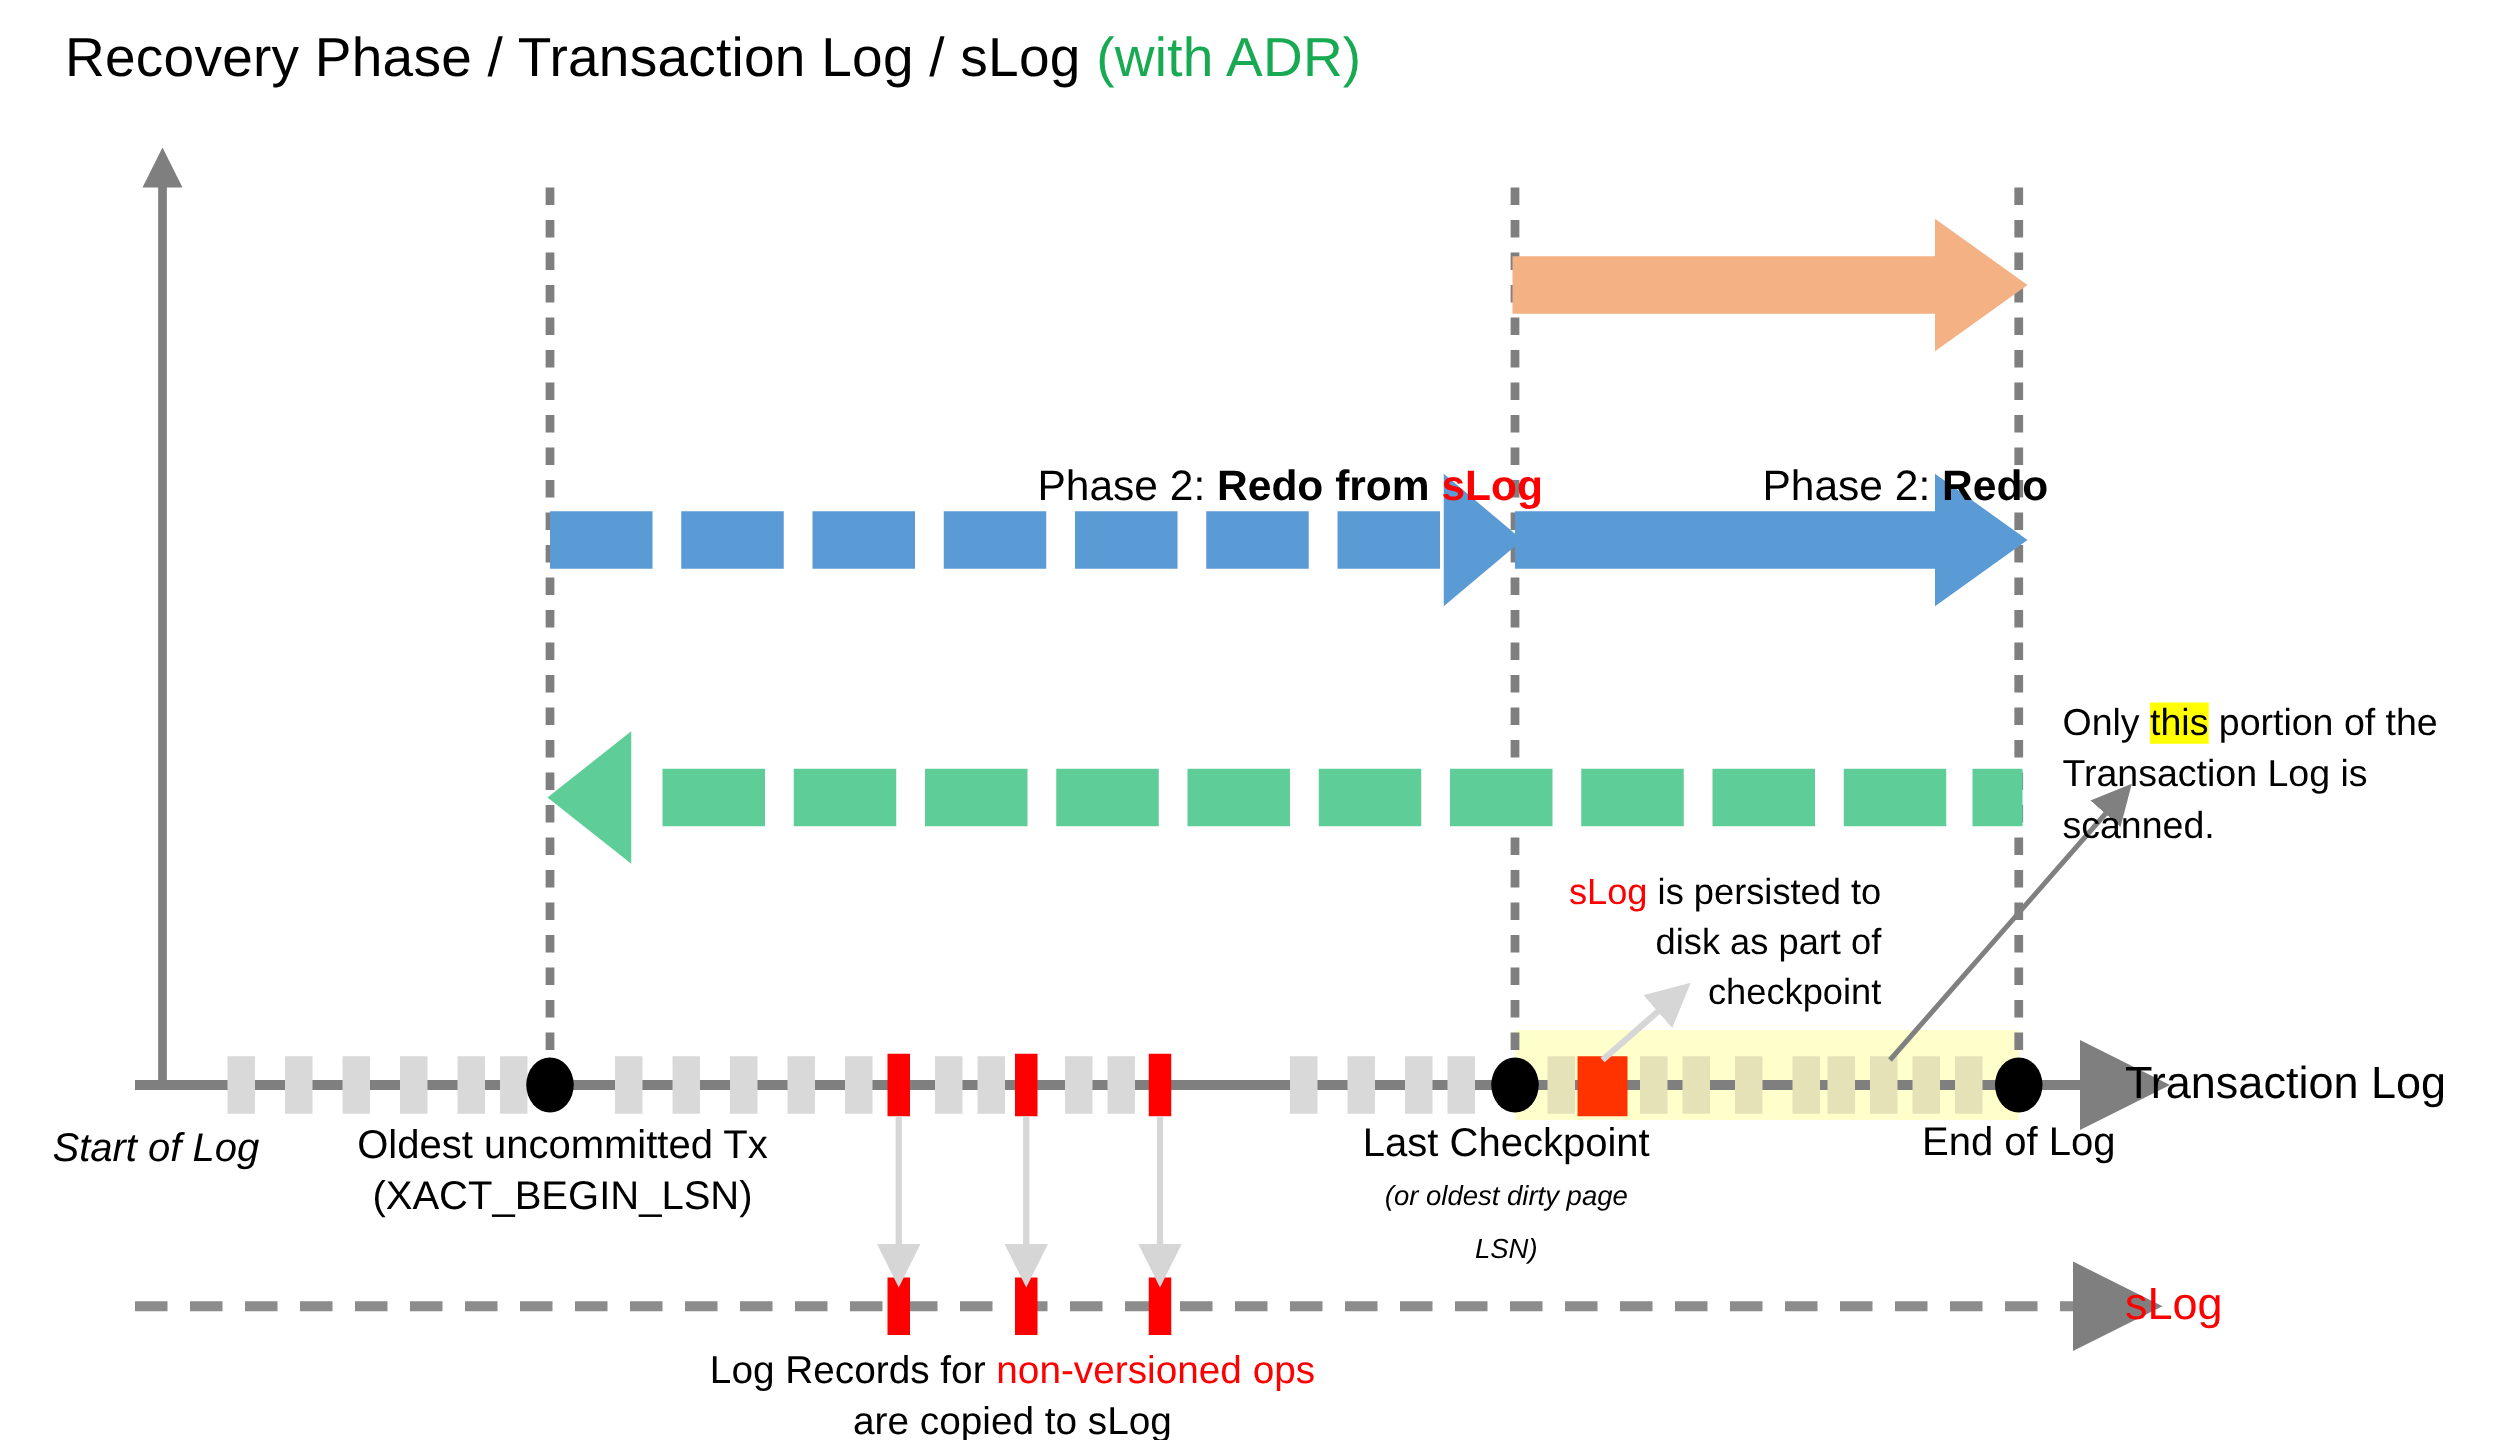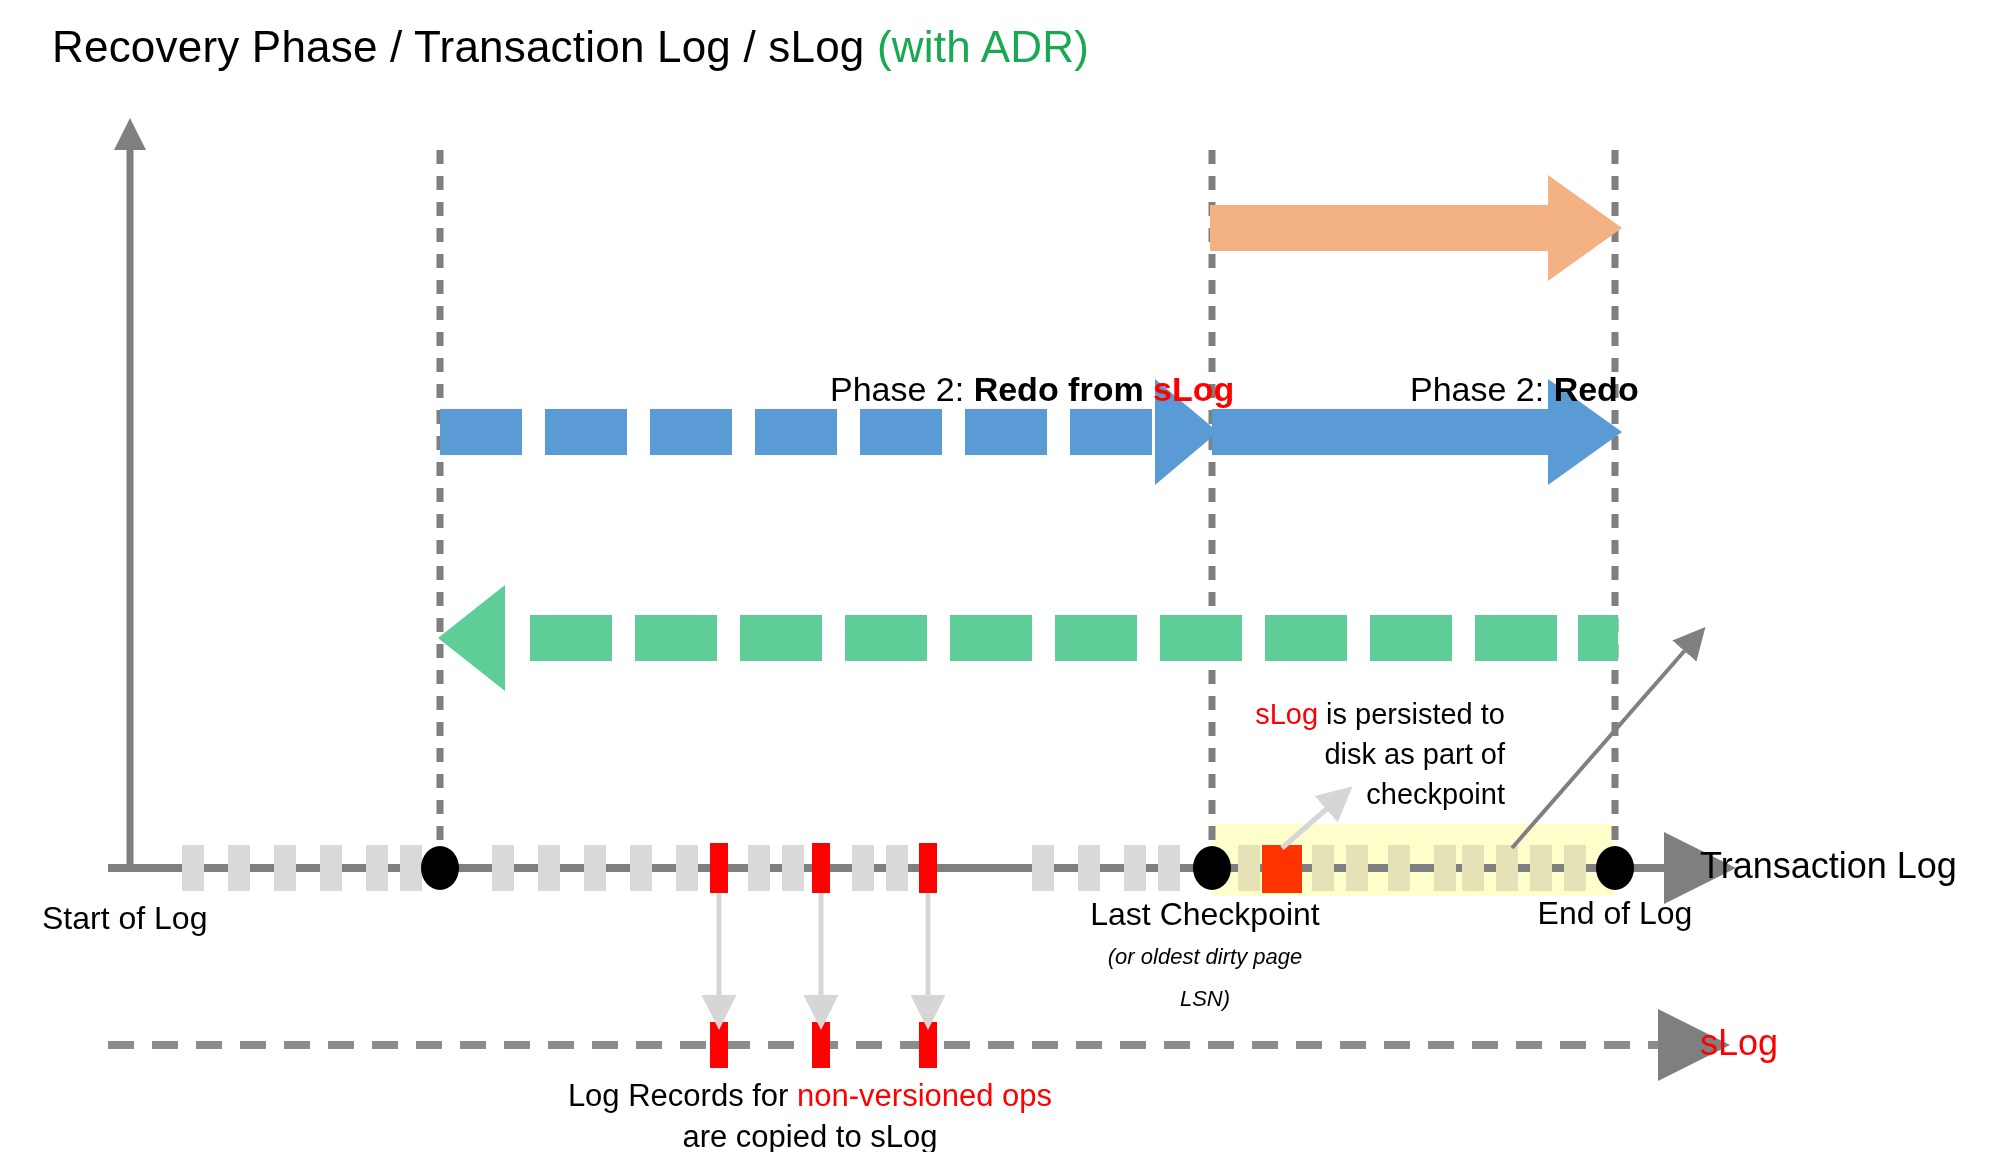--- a/index.html
+++ b/index.html
@@ -22,21 +22,21 @@
   
   .lbl{position:absolute;white-space:nowrap;}
 
   #lbl-phase1{left:1400px;top:160px;font-size:34px;}
   #lbl-phase2-slog{left:830px;top:370px;font-size:34px;}
   #lbl-phase2-redo{left:1410px;top:370px;font-size:34px;}
   #lbl-phase3{left:930px;top:580px;font-size:34px;}
   .bold{font-weight:bold;}
   .red{color:#ff0000;}
 
-  #lbl-start{left:42px;top:900px;font-size:32px;}
+  #lbl-start{left:42px;top:900px;font-size:32px;font-style:italic;}
   #lbl-oldest{left:450px;top:895px;font-size:32px;line-height:41px;text-align:center;transform:translateX(-50%);white-space:normal;width:460px;}
   #lbl-ckpt{left:1205px;top:895px;font-size:32px;line-height:39px;text-align:center;transform:translateX(-50%);white-space:normal;width:330px;}
   #lbl-ckpt .sub{font-size:22px;font-style:italic;}
   #lbl-endlog{left:1615px;top:895px;font-size:32px;text-align:left;transform:translateX(-50%);}
 
   #lbl-txlog{left:1700px;top:845px;font-size:36px;}
   #lbl-slogaxis{left:1700px;top:1022px;font-size:36px;color:#ff0000;}
 
   #lbl-only{left:1650px;top:558px;font-size:30px;line-height:41px;white-space:normal;width:340px;}
   #lbl-only .hl{background:#ffff00;}
@@ -193,32 +193,40 @@
     <span>Phase 2: </span><span class="bold">Redo from </span><span class="bold red">sLog</span>
   </div>
 
   <div class="lbl" id="lbl-phase2-redo">
     <span>Phase 2: </span><span class="bold">Redo</span>
   </div>
 
 
   <div class="lbl" id="lbl-start">Start of Log</div>
 
+  <div class="lbl" id="lbl-oldest">
+    <span>Oldest uncommitted Tx</span><br>
+    <span>(XACT_BEGIN_LSN)</span>
+  </div>
 
   <div class="lbl" id="lbl-ckpt">
     <span>Last Checkpoint</span><br>
     <span class="sub">(or oldest dirty page</span><br>
     <span class="sub">LSN)</span>
   </div>
 
   <div class="lbl" id="lbl-endlog">End of Log</div>
 
   <div class="lbl" id="lbl-txlog">Transaction Log</div>
   <div class="lbl" id="lbl-slogaxis">sLog</div>
 
+  <div class="lbl" id="lbl-only">
+    <span>Only </span><span class="hl">this</span><span> portion of the</span><br>
+    <span>Transaction Log is scanned.</span>
+  </div>
 
   <div class="lbl" id="lbl-persist">
     <span class="red">sLog</span><span> is persisted to</span><br>
     <span>disk as part of</span><br>
     <span>checkpoint</span>
   </div>
 
   <div class="lbl" id="lbl-logrec">
     <span>Log Records for </span><span class="red">non-versioned ops</span><br>
     <span>are copied to sLog</span>

